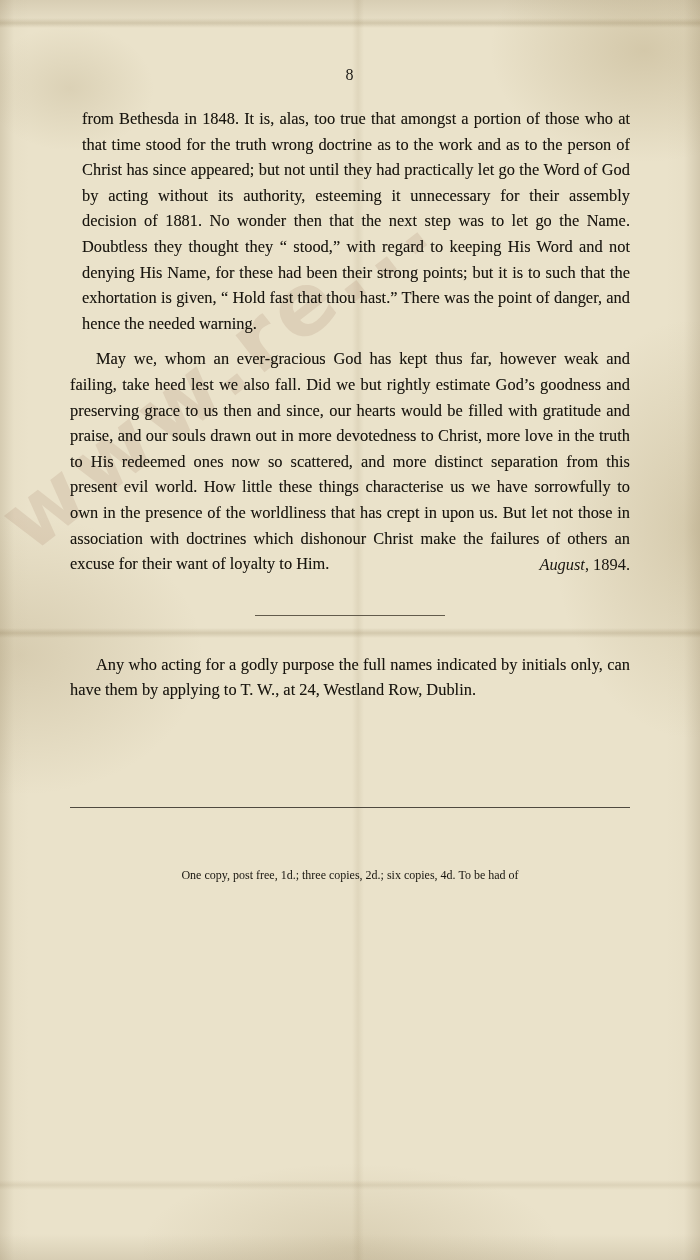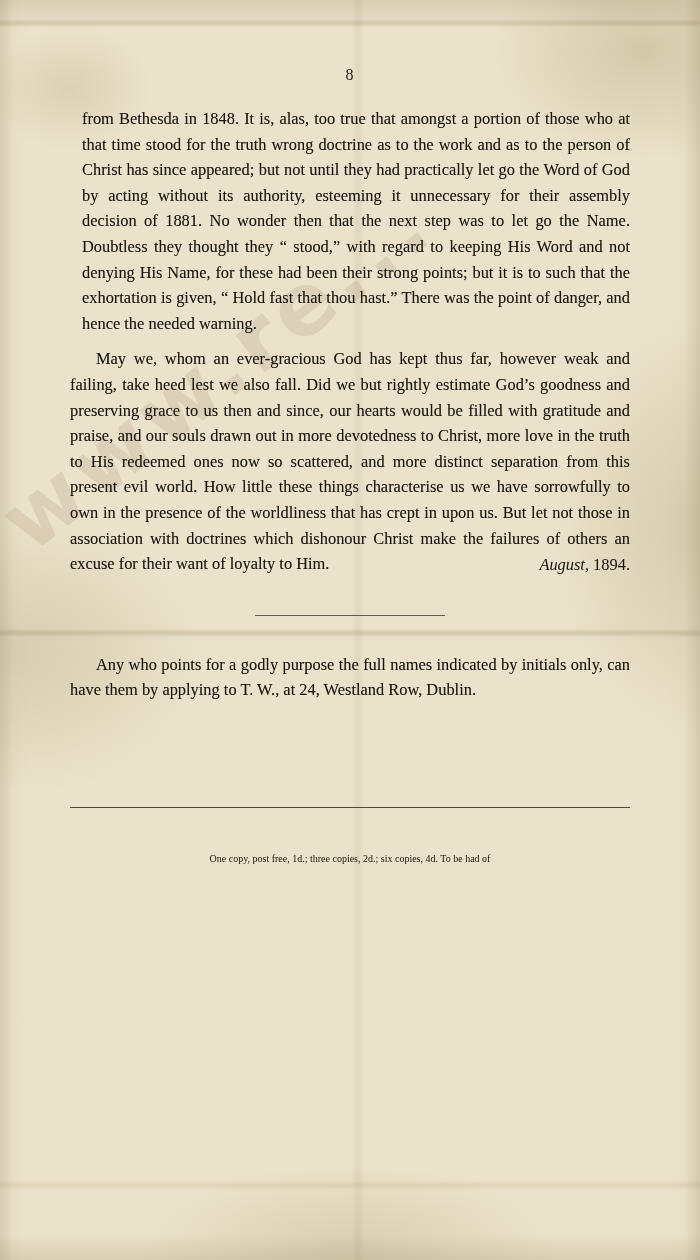--- a/index.html
+++ b/index.html
@@ -135,23 +135,23 @@
     border-top: 1.6px solid #3d3830;
     margin: 0;
     opacity: .9;
   }
 
   .spacer-a { height: 36px; }
   .spacer-b { height: 104px; }
   .spacer-c { height: 40px; }
 
   .footer {
-    margin-top: 0;
+    margin-top: 16px;
     text-align: center;
-    font-size: 10px;
+    font-size: 12px;
     line-height: 22px;
     color: #18150f;
   }
 </style>
 </head>
 <body>
 
 <div class="page">
   <div class="fold f1"></div>
   <div class="fold f2"></div>
@@ -171,21 +171,21 @@
 
 
   <div class="date-line">
     <i>August</i><span>, 1894.</span>
   </div>
 
   <div class="rule-short"></div>
 
   <div class="spacer-a"></div>
 
-  <p class="body notice">Any who points for a godly purpose the full names indicated by initials only, can have them by applying to T. W., at 24, Westland Row, Dublin.</p>
+  <p class="body notice">Any who acting for a godly purpose the full names indicated by initials only, can have them by applying to T. W., at 24, Westland Row, Dublin.</p>
 
   <div class="spacer-b"></div>
 
   <div class="rule-long"></div>
 
   <div class="spacer-c"></div>
 
   <div class="footer">
     <div>One copy, post free, 1d.;  three copies, 2d.;  six copies, 4d.  To be had of</div>
   </div>

